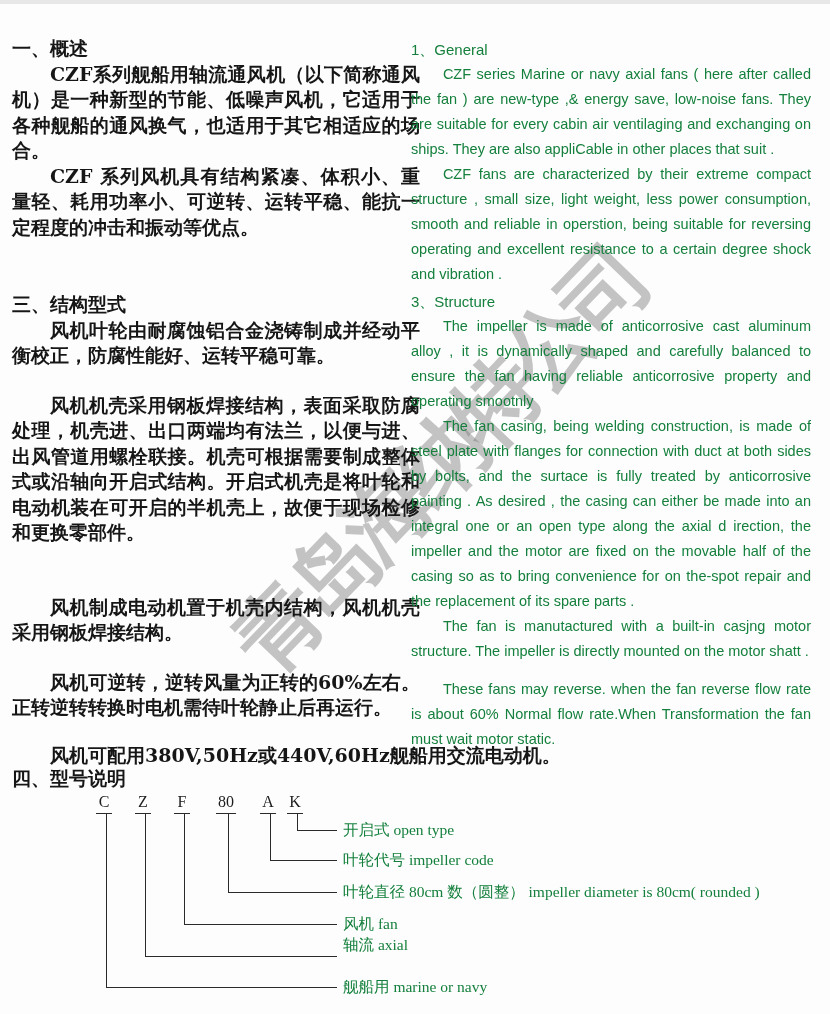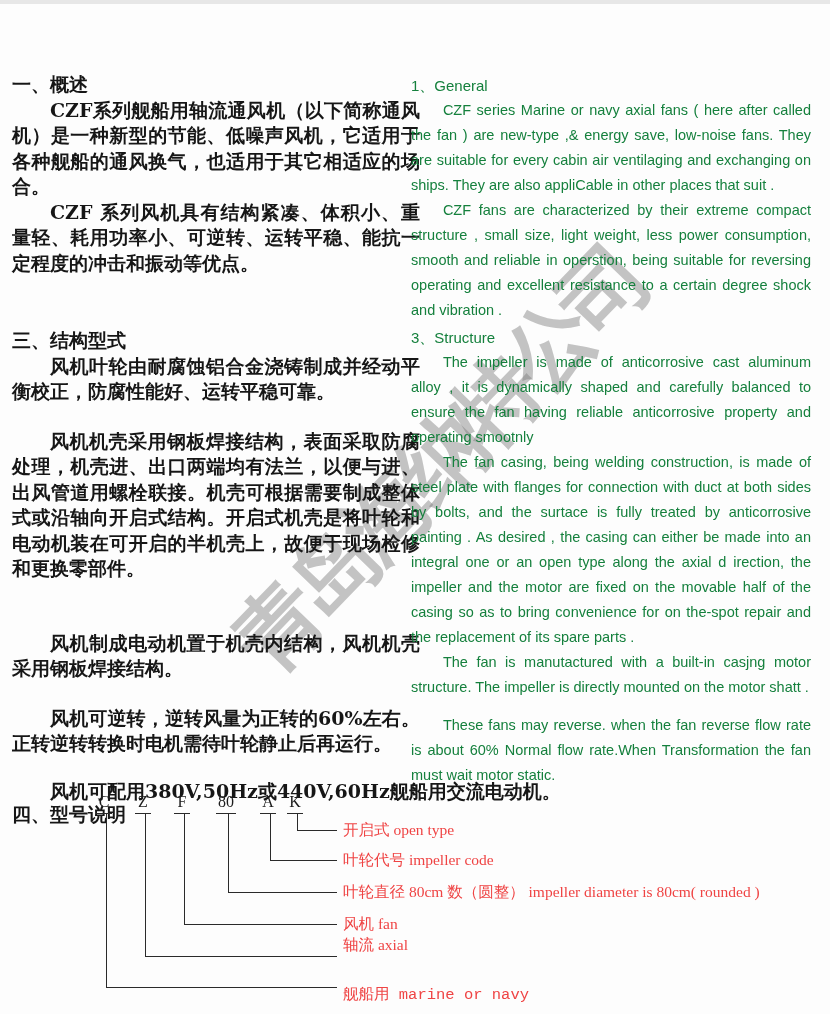--- a/index.html
+++ b/index.html
@@ -24,21 +24,21 @@
     font-family:"DejaVu Serif", serif;
     font-weight:bold;
     font-size:86px;
     letter-spacing:-8px;
     white-space:nowrap;
     color:rgba(125,125,125,0.45);
     z-index:1;
     text-align:center;
   }
   
-  .col{position:absolute;z-index:2;margin-top:36px;}
+  .col{position:absolute;z-index:2;}
   .col-cn{
     left:12px;top:36px;width:408px;
     font-family:"DejaVu Serif", serif;
     font-weight:bold;
     font-size:19px;line-height:25.5px;
     text-align:justify;
   }
   .col-cn h3{margin:0;font-size:19px;line-height:25.5px;font-weight:bold;}
   .col-cn p{margin:0;text-indent:2em;}
   .cn-h2{margin-top:25px !important;}
@@ -90,25 +90,25 @@
   .h-k{left:297px;width:40px;top:40px;}
   .h-a{left:270px;width:67px;top:70px;}
   .h-80{left:228px;width:109px;top:102px;}
   .h-f{left:184px;width:153px;top:134px;}
   .h-z{left:145px;width:192px;top:166px;}
   .h-c{left:106px;width:231px;top:197px;}
 
   .dlabel{
     position:absolute;left:343px;
     font-family:"Liberation Serif", serif;
-    font-size:15.5px;color:#ef4444;
+    font-size:15.5px;color:#15803d;
     white-space:nowrap;line-height:18px;
   }
   .t-k{top:31px;} .t-a{top:61px;} .t-80{top:93px;}
-  .t-f{top:125px;} .t-z{top:146px;} .t-c{top:196px;font-family:Liberation Mono, monospace;}
+  .t-f{top:125px;} .t-z{top:146px;} .t-c{top:188px;}
 </style>
 </head>
 <body>
 
 <div class="page">
   <div class="scan-edge-top"></div>
 
   <div class="watermark">青岛海纳特公司</div>
 
   <div class="col col-cn">

